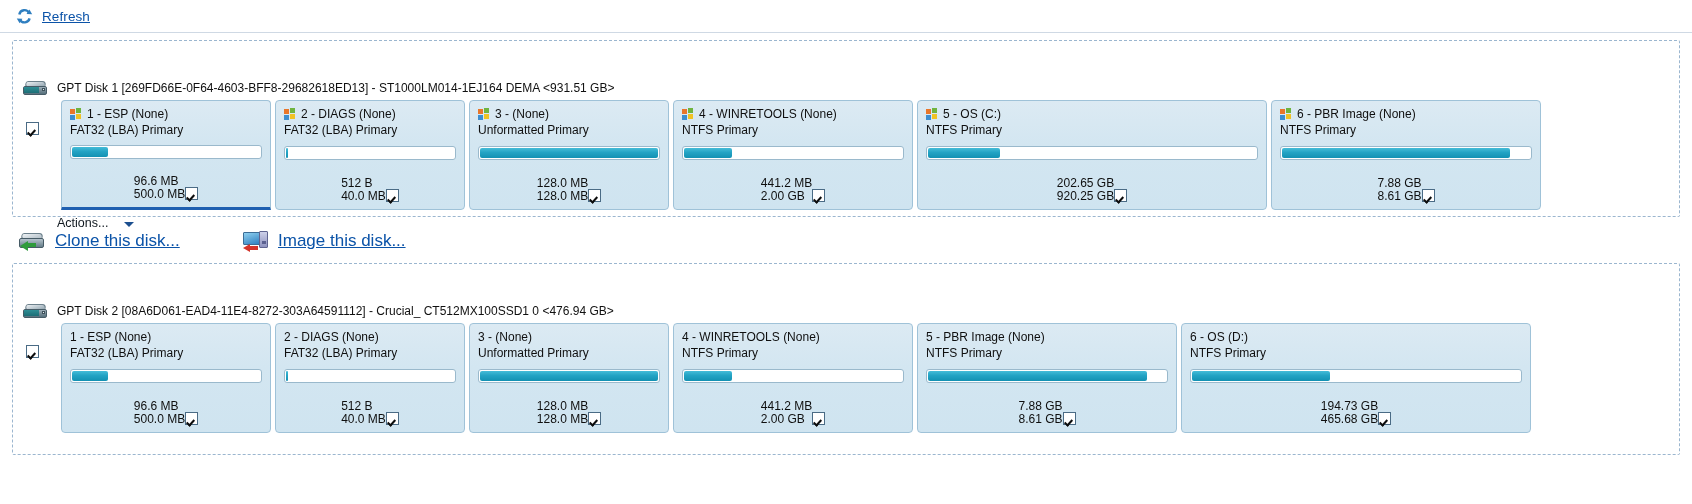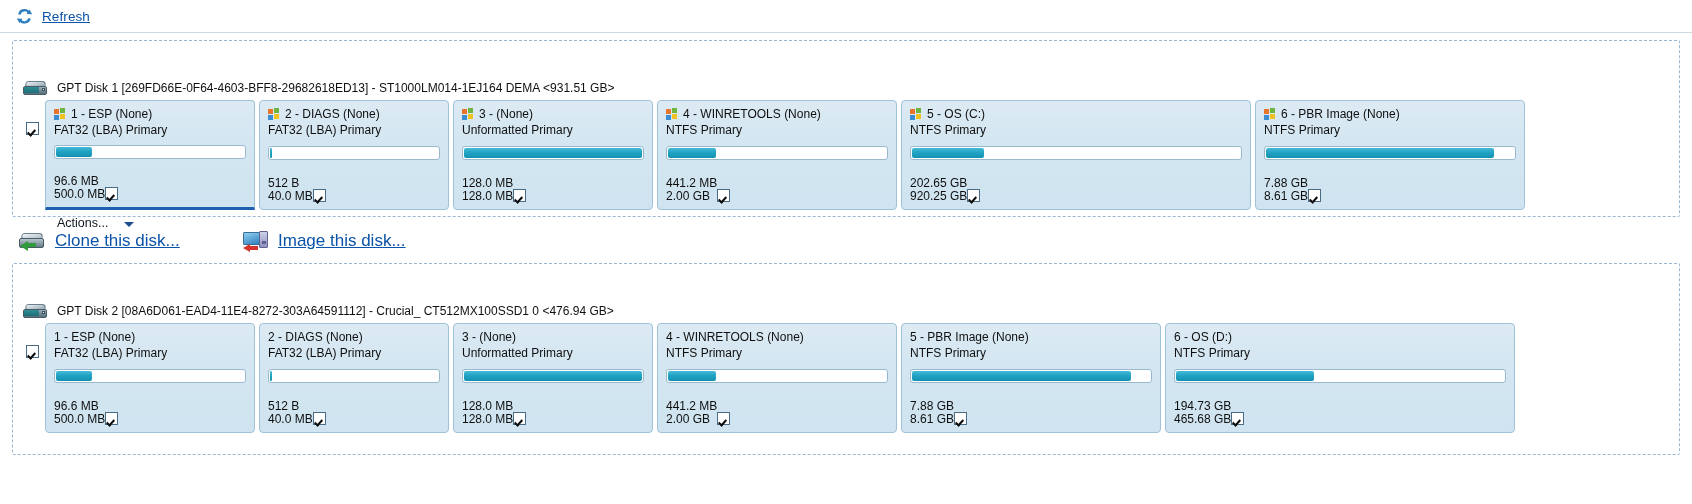--- a/index.html
+++ b/index.html
@@ -79,21 +79,21 @@
   .drive-icon .led {
     position:absolute; right:3px; top:7px; width:3px; height:3px;
     background:#e6eef2; border:1px solid #3e525c;
   }
 
   
   .part-row {
     display:flex;
     align-items:flex-start;
     padding-left:6px;
-    gap:0;
+    gap:16px;
   }
   .row-check {
     width:26px;
     display:flex;
     justify-content:center;
     padding-top:22px;
     flex:0 0 auto;
   }
   .chk {
     width:13px; height:13px;
@@ -165,21 +165,21 @@
     height:100%;
     background:linear-gradient(180deg,#45bcd8 0%,#23a3c4 45%,#1391b3 100%);
     border-radius:2px;
   }
   .sizes {
     font-size:12px; line-height:13px; color:#0f0f0f;
     margin-top:auto;
     white-space:nowrap;
   }
   .part-foot {
-    display:flex; align-items:flex-end; justify-content:flex-start;
+    display:flex; align-items:flex-end; justify-content:center;
     margin-top:auto;
   }
   .part .chk { margin-bottom:1px; }
 
   
   .actions-row {
     padding:6px 0 0 44px;
     display:flex; align-items:center;
   }
   .actions-link {

